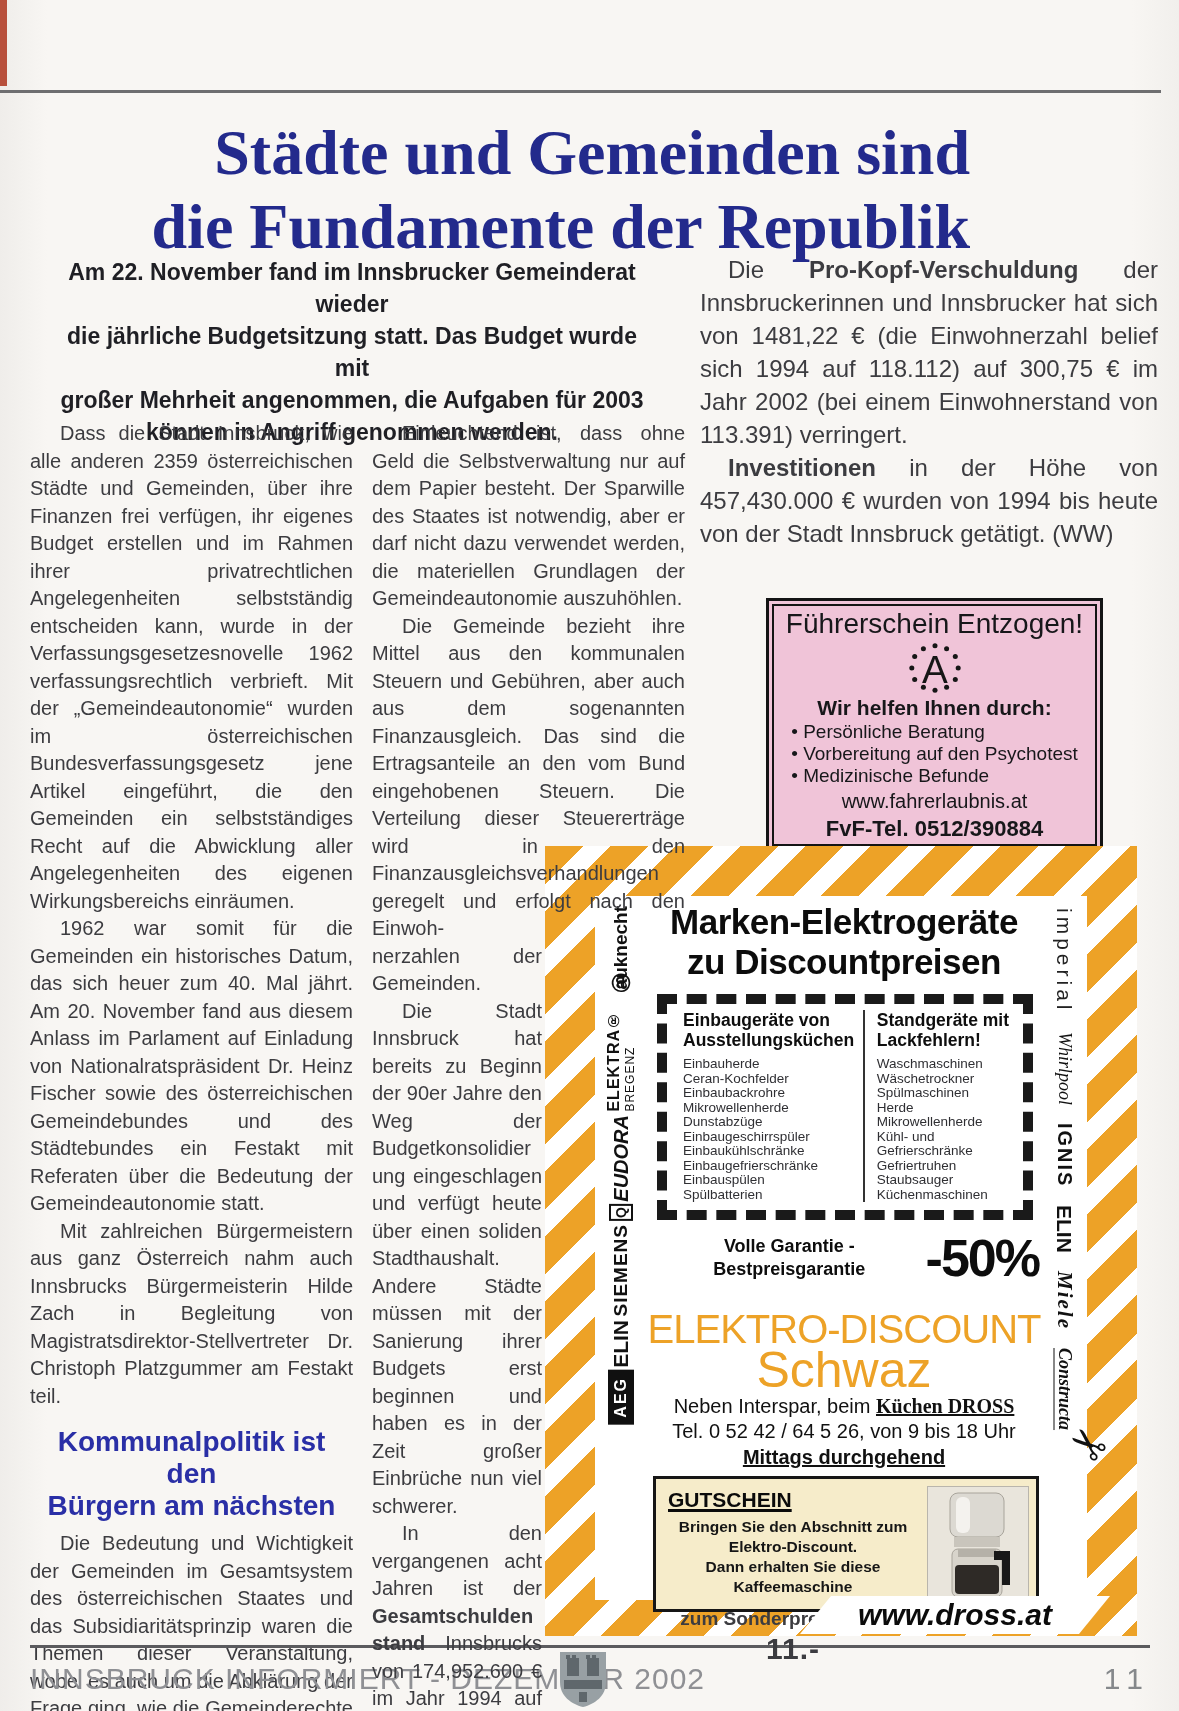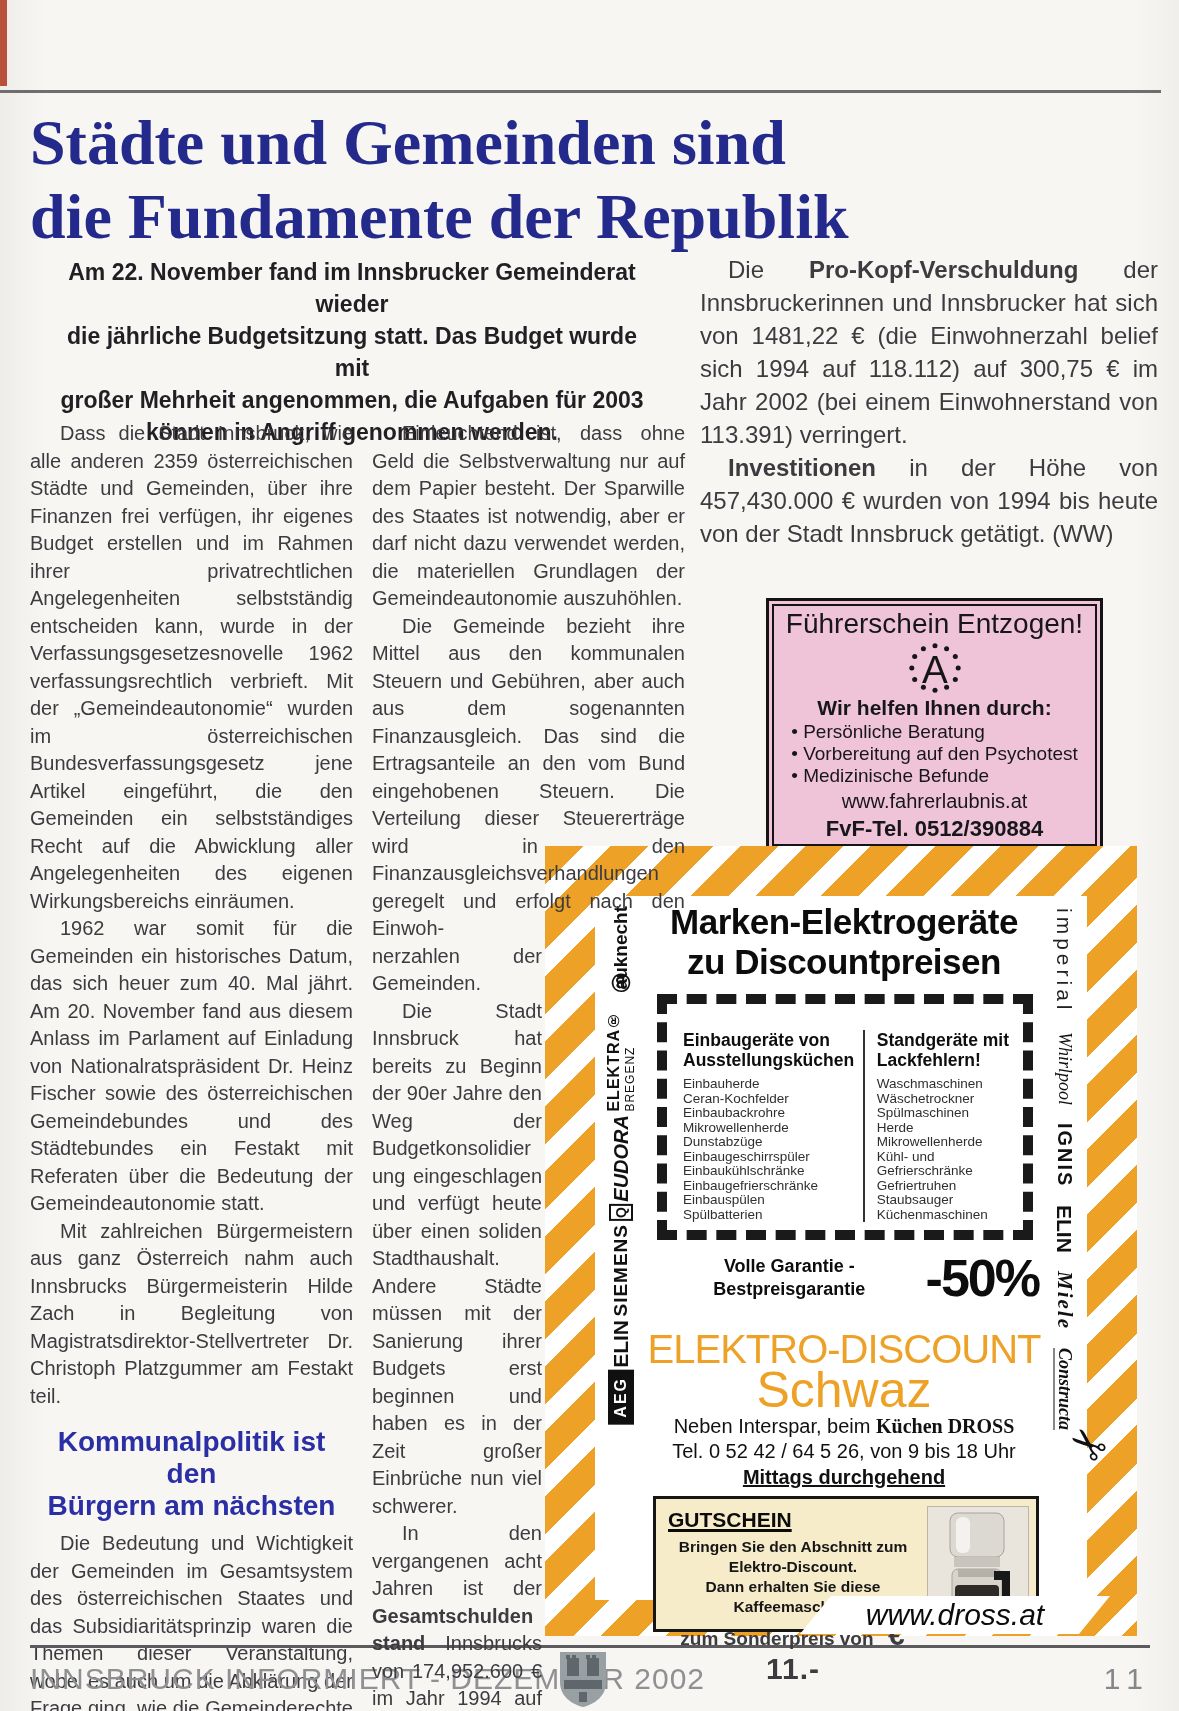--- a/index.html
+++ b/index.html
@@ -6,21 +6,21 @@
   .page{position:relative;width:1179px;height:1711px;margin:0 auto;overflow:hidden;
         background:linear-gradient(90deg,#efedea 0%,#f8f6f3 4%,#f8f6f3 96%,#f1efec 100%);
         font-family:"Liberation Sans",sans-serif;color:#3c3c40;}
 
   
   .edge-red{position:absolute;left:0;top:0;width:7px;height:86px;background:#b8503c;}
   .aktuell{position:absolute;right:26px;top:38px;font-family:"Liberation Serif",serif;
            font-variant:small-caps;font-size:46px;letter-spacing:5px;color:#5a5f66;}
   .rule-top{position:absolute;left:0;top:90px;width:1161px;height:3px;background:#6e6e70;}
 
-  .title{position:absolute;left:28px;top:104px;width:930px;margin:2px;text-align:left;
+  .title{position:absolute;left:28px;top:104px;width:930px;margin:12px;text-align:right;
          font-family:"Liberation Serif",serif;font-weight:bold;font-size:64px;line-height:74px;
          color:#232a8c;}
   .title span{display:block;}
 
   .lead{position:absolute;left:50px;top:256px;width:604px;text-align:center;
         font-weight:bold;font-size:23px;line-height:32px;color:#1f1f24;}
   .lead span{display:block;}
 
   
   .col{position:absolute;text-align:justify;}
@@ -74,49 +74,49 @@
   .b-whirlpool{font-family:"Liberation Serif",serif;font-style:italic;font-size:18px;}
   .b-ignis{font-size:20px;font-weight:bold;letter-spacing:2px;}
   .b-miele{font-family:"Liberation Serif",serif;font-weight:bold;font-style:italic;font-size:21px;letter-spacing:2px;}
   .b-constructa{font-family:"Liberation Serif",serif;font-weight:bold;font-style:italic;font-size:18px;
                 text-decoration:underline;}
 
   .ad-content{position:absolute;left:52px;right:46px;top:0;bottom:0;}
   .ad-headline{margin-top:6px;text-align:center;font-weight:bold;font-size:35px;line-height:40px;color:#0c0c0c;letter-spacing:-0.5px;}
   .ad-headline span{display:block;}
   .dashed-box{margin:12px 8px 0 10px;border:10px dashed #1a1a1a;display:flex;padding:6px 0 8px;}
-  .plist{box-sizing:border-box;margin-top:20px;}
+  .plist{box-sizing:border-box;}
   .plist.pl-left{width:55%;padding-left:16px;}
   .plist.pl-right{width:45%;padding-left:12px;border-left:2px solid #333;}
   .plist-head{font-weight:bold;font-size:17.5px;line-height:20px;margin-bottom:7px;color:#0e0e0e;}
   .plist-head span{display:block;}
   .plist ul{margin:0;padding:0;list-style:none;font-size:13.5px;line-height:14.5px;color:#2f2f33;}
   .promo-row{display:flex;align-items:center;margin:8px 2px 0 6px;}
   .promo-text{flex:1;text-align:center;font-weight:bold;font-size:18px;line-height:23px;color:#0d0d0d;}
   .promo-text span{display:block;}
   .discount{font-size:52px;font-weight:bold;letter-spacing:-2px;color:#0d0d0d;}
   .store-name{text-align:center;color:#EDA227;font-weight:normal;margin-top:20px;}
   .store-name .s1{font-size:40px;line-height:42px;letter-spacing:-1px;}
   .store-name .s2{font-size:50px;line-height:40px;}
   .addr{text-align:center;font-size:20px;line-height:25px;color:#111;margin-top:4px;}
-  .addr .dross{font-family:"Liberation Serif",serif;font-weight:bold;}
+  .addr .dross{font-family:"Liberation Serif",serif;font-weight:bold;text-decoration:underline;}
   .tel-line{text-align:center;font-size:20px;line-height:25px;color:#111;}
   .hours{text-align:center;font-size:20px;line-height:26px;font-weight:bold;text-decoration:underline;color:#111;}
   .coupon{position:relative;margin:6px 2px 0 6px;height:136px;background:#F6ECCA;border:3px solid #161616;
           box-sizing:border-box;padding:4px 118px 2px 12px;}
   .coupon-title{font-size:21px;line-height:34px;font-weight:bold;color:#0b0b0b;
                 text-decoration:underline;text-decoration-thickness:3px;}
   .coupon-l{font-size:15.5px;line-height:20px;font-weight:bold;text-align:center;color:#161616;}
   .coupon-price-row{text-align:center;margin-top:1px;}
   .coupon-price-row .pfx{font-size:19px;font-weight:bold;}
   .coupon-price-row .price{font-size:30px;font-weight:bold;letter-spacing:1px;margin-left:10px;}
   .coffee{position:absolute;right:7px;top:7px;bottom:7px;width:100px;background:#e9e5dc;border:1px solid #b9b5ac;}
   .dross-patch{position:absolute;left:255px;bottom:2px;width:310px;height:38px;background:#fff;
                clip-path:polygon(10% 0,100% 0,90% 100%,0 100%);display:flex;align-items:center;justify-content:center;}
-  .dross-url{font-style:italic;font-weight:normal;font-size:30px;color:#0b0b0b;}
+  .dross-url{font-style:italic;font-weight:bold;font-size:30px;color:#0b0b0b;}
   .scissors{position:absolute;right:30px;top:572px;font-size:44px;color:#111;transform:rotate(-140deg);}
 
   
   .rule-bottom{position:absolute;left:30px;top:1645px;width:1120px;height:3px;background:#5b5b5e;}
   .footer-text{position:absolute;left:30px;top:1662px;font-size:30px;color:#8f9094;letter-spacing:1px;}
   .crest{position:absolute;left:558px;top:1650px;}
   .page-num{position:absolute;right:28px;top:1662px;font-size:30px;color:#85888b;letter-spacing:8px;}
 </style>
 </head>
 <body>

